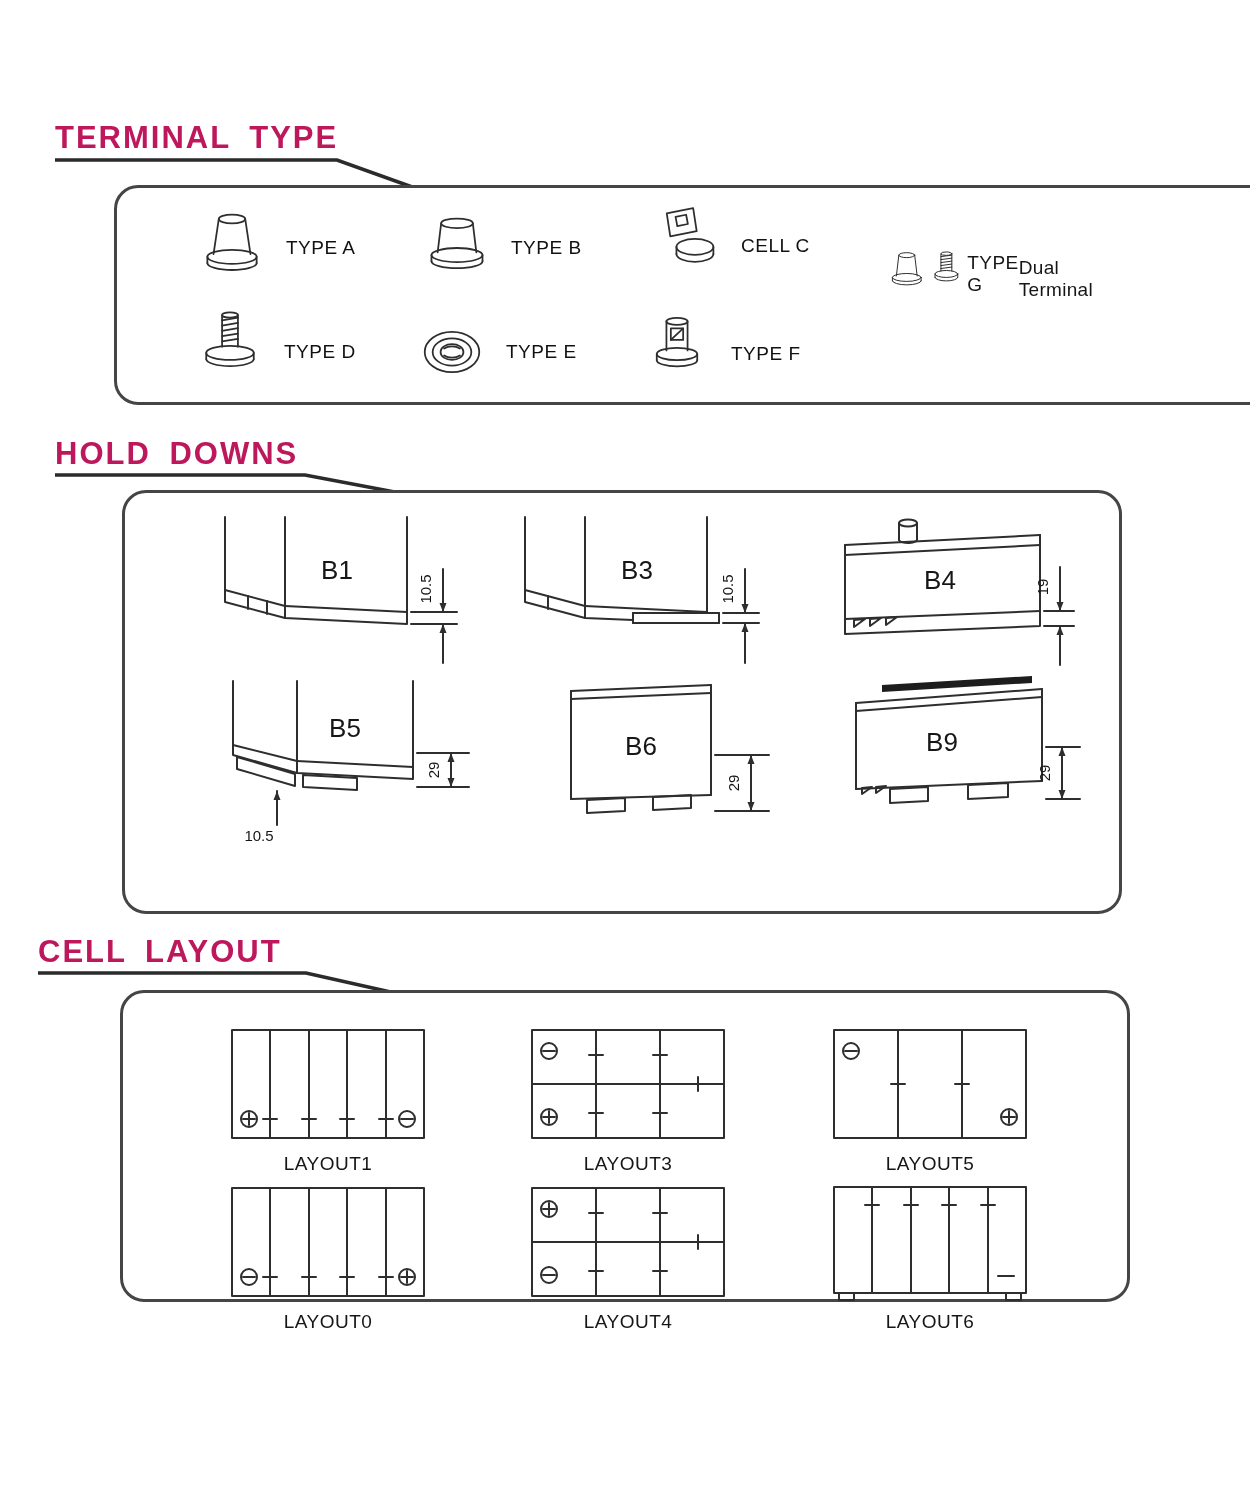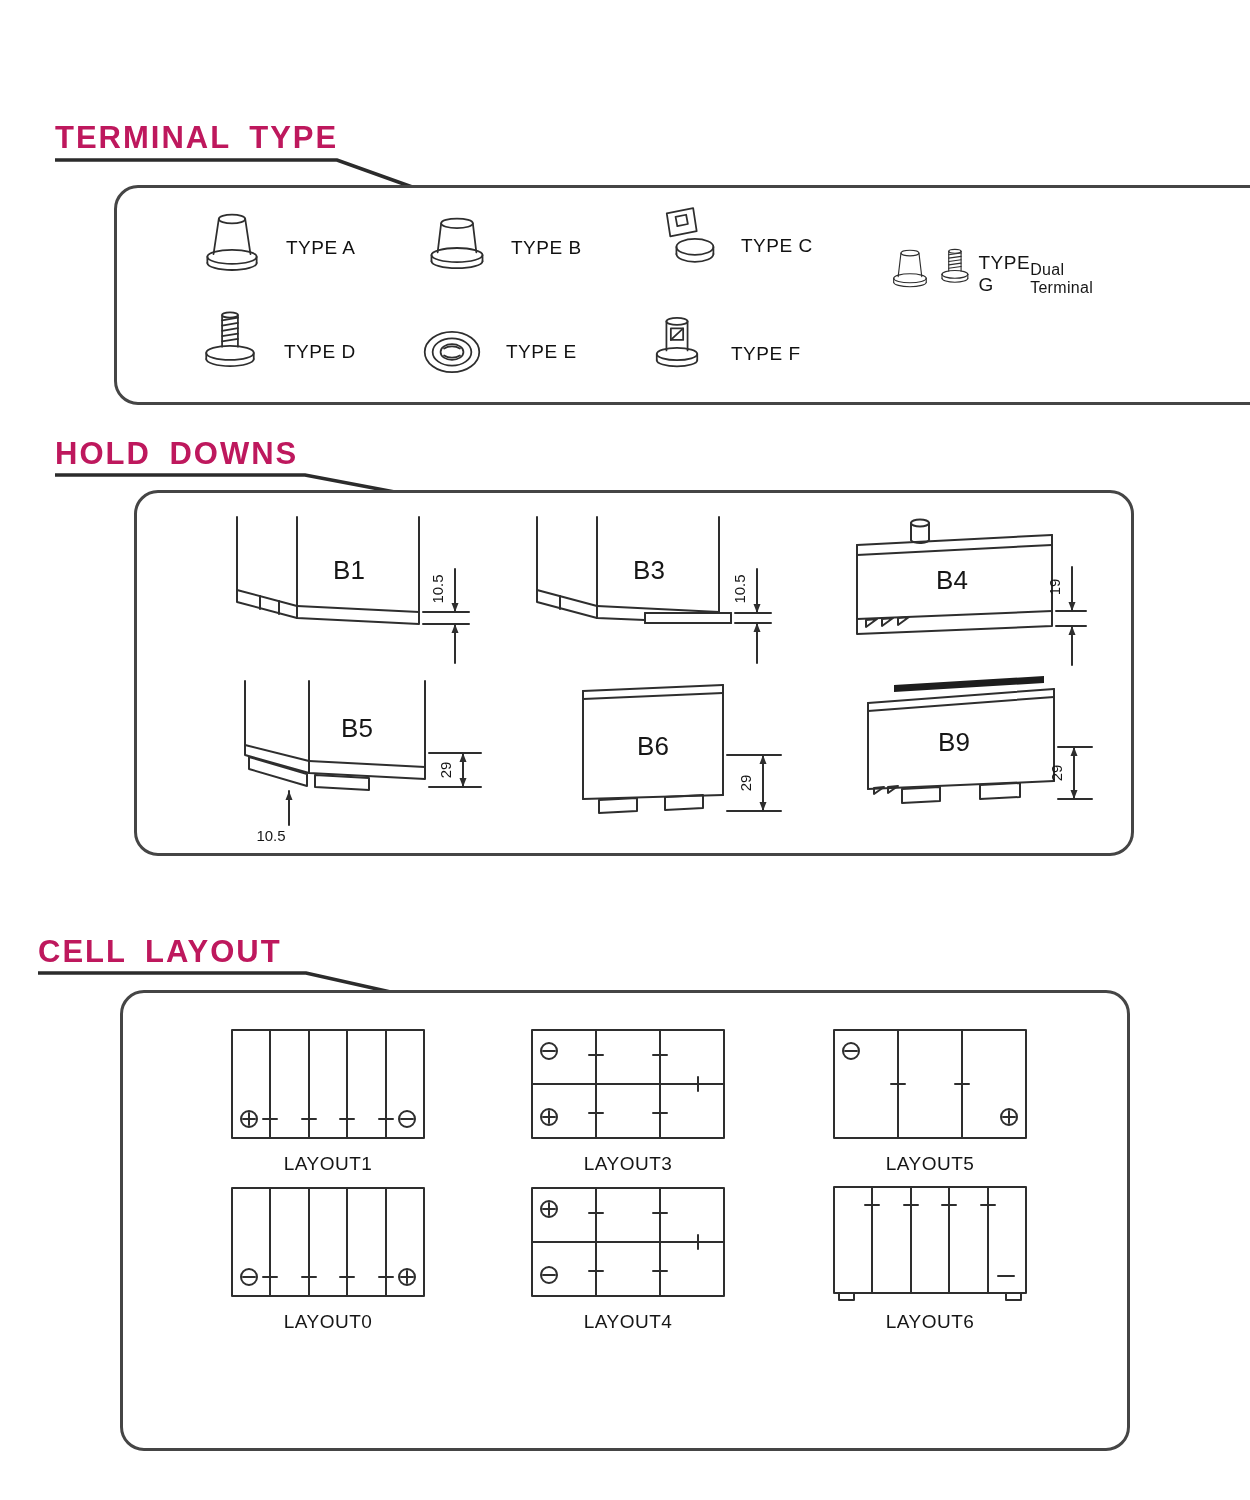--- a/index.html
+++ b/index.html
@@ -7,21 +7,21 @@
   .page{position:relative;width:1250px;height:1500px;background:#ffffff;
         font-family:"Liberation Sans",sans-serif;color:#161616;overflow:hidden}
   .sec-title{position:absolute;margin:0;font-size:31px;font-weight:bold;
              letter-spacing:2px;word-spacing:8px;color:#be185d;white-space:nowrap}
   .conn{position:absolute}
   .box{position:absolute;border:3px solid #454545;border-radius:24px;background:#fff}
   .titem{position:absolute;display:flex;align-items:center;gap:10px}
   .tlabel{font-size:19px;letter-spacing:.5px;color:#111}
   .gitem{position:absolute;display:flex;flex-direction:row;align-items:center;width:210px}
   .glabel{font-size:19px;letter-spacing:.5px;margin-top:6px}
-  .gsublabel{font-size:16px;letter-spacing:.3px;margin-top:16px}
+  .gsublabel{font-size:19px;letter-spacing:.3px;margin-top:16px}
   .hd{position:absolute}
   .lay{position:absolute;display:flex;flex-direction:column;align-items:center;width:200px}
   .llabel{font-size:19px;letter-spacing:.5px;margin-top:10px}
   svg{display:block}
   .lw{stroke:#2e2e2e;stroke-width:2;fill:none;stroke-linecap:round;stroke-linejoin:round}
   .lw3{stroke:#2b2b2b;stroke-width:3.5;fill:none;stroke-linecap:butt;stroke-linejoin:miter}
   svg text{font-family:"Liberation Sans",sans-serif;fill:#161616;stroke:none}
 </style>
 </head>
 <body>
@@ -69,21 +69,21 @@
       <svg viewBox="0 0 100 100" width="88" height="88">
         <g class="lw">
           <path d="M27 13 L57 7 L61 33 L31 39 Z"></path>
           <path d="M37 17 L49 14.5 L51 25 L39 27.5 Z"></path>
           <ellipse cx="59" cy="51" rx="21" ry="9"></ellipse>
           <path d="M38 51 V59"></path>
             <path d="M80 51 V59"></path>
           <path d="M38 59 A21 9 0 0 0 80 59"></path>
         </g>
       </svg>
-      <span class="tlabel">TYPE C</span>
+      <span class="tlabel">CELL C</span>
     </div>
 
     <div class="titem" style="left:69px;top:120px">
       <svg viewBox="0 0 100 100" width="88" height="88">
         <g class="lw">
           <ellipse cx="50" cy="8" rx="9" ry="3"></ellipse>
           <path d="M41 8 V44"></path>
             <path d="M59 8 V44"></path>
           <path d="M41 14 L59 11"></path>
             <path d="M41 20 L59 17"></path>
@@ -156,21 +156,21 @@
       <span class="glabel">TYPE G</span>
       <span class="gsublabel">Dual Terminal</span>
     </div>
   </div>
 
   <h2 class="sec-title" style="left:55px;top:436px">HOLD DOWNS</h2>
   <svg class="conn" style="left:55px;top:472px" width="360" height="24" viewBox="0 0 360 24">
     <path class="lw3" d="M0 3 H250 L345 21"></path>
   </svg>
 
-  <div class="box" style="left:134px;top:490px;width:1000px;height:366px">
+  <div class="box" style="left:122px;top:490px;width:1000px;height:424px">
 
     <svg class="hd" style="left:60px;top:18px" viewBox="0 0 300 168" width="300" height="168">
       <g class="lw">
         <path d="M100 6 V95"></path>
           <path d="M222 6 V101"></path>
           <path d="M100 95 L222 101"></path>
         <path d="M100 95 L40 79"></path>
           <path d="M40 6 V79"></path>
         <path d="M40 79 V91 L100 107 L222 113 V101"></path>
         <path d="M100 95 V107"></path>
@@ -331,21 +331,21 @@
       <text x="152" y="76" font-size="26" text-anchor="middle">B9</text>
       <text x="260" y="98" font-size="15" text-anchor="middle" transform="rotate(-90 260 98)">29</text>
     </svg>
   </div>
 
   <h2 class="sec-title" style="left:38px;top:934px">CELL LAYOUT</h2>
   <svg class="conn" style="left:38px;top:970px" width="370" height="26" viewBox="0 0 370 26">
     <path class="lw3" d="M0 3 H268 L357 23"></path>
   </svg>
 
-  <div class="box" style="left:120px;top:990px;width:1010px;height:461px">
+  <div class="box" style="left:120px;top:990px;width:1010px;height:312px">
 
     <div class="lay" style="left:105px;top:32px">
       <svg viewBox="0 0 200 118" width="200" height="118">
         <g class="lw">
           <rect x="4" y="5" width="192" height="108"></rect>
           <path d="M42 5 V113"></path>
             <path d="M81 5 V113"></path>
             <path d="M119 5 V113"></path>
             <path d="M158 5 V113"></path>
           <path d="M35 94 H49"></path>

